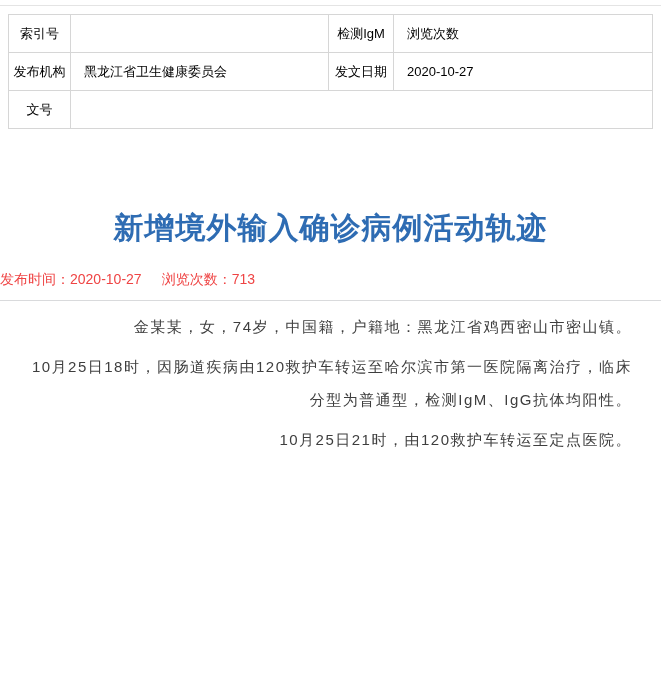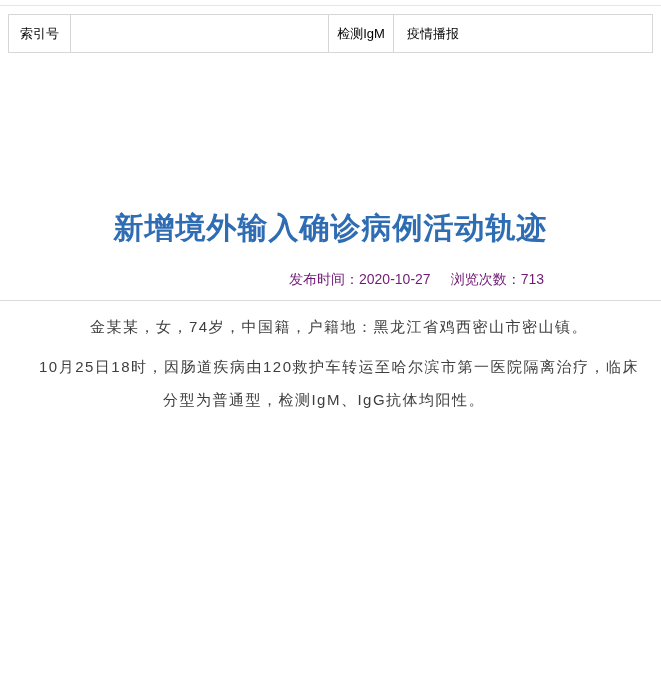--- a/index.html
+++ b/index.html
@@ -50,41 +50,41 @@
     font-size: 30px;
     line-height: 44px;
     font-weight: bold;
     color: #2e6cb3;
     letter-spacing: 1px;
   }
   .meta-line {
     position: absolute;
     top: 268px; left: 0;
     width: 544px;
-    text-align: right;
+    text-align: left;
     font-size: 14px;
     line-height: 22px;
-    color: #701a75;
+    color: #ef4444;
   }
   .meta-line .group-gap { display: inline-block; width: 20px; }
   .content-divider {
     position: absolute;
     top: 300px; left: 0;
     width: 661px; height: 1px;
     background: #d9dadc;
   }
   .article-body {
     position: absolute;
-    top: 310px; left: 8px;
+    top: 310px; left: 0;
     width: 632px;
     font-size: 15px;
     line-height: 33px;
     letter-spacing: 1.5px;
     color: #3e3e3e;
-    text-align: center;
+    text-align: right;
   }
   .article-body p {
     text-indent: 2em;
     margin: 0 0 7px 0;
   }
 </style>
 </head>
 <body>
 
 <div class="page">
@@ -96,31 +96,42 @@
       <col style="width:62px">
         <col style="width:258px">
         <col style="width:65px">
         <col style="width:259px">
     </colgroup>
     <tbody>
       <tr>
         <td class="lbl">索引号</td>
         <td class="val"></td>
         <td class="lbl">检测IgM</td>
-        <td class="val">疫情播报</td>
+        <td class="val">浏览次数</td>
+      </tr>
+      <tr>
+        <td class="lbl">发布机构</td>
+        <td class="val">黑龙江省卫生健康委员会</td>
+        <td class="lbl">发文日期</td>
+        <td class="val">2020-10-27</td>
+      </tr>
+      <tr>
+        <td class="lbl">文号</td>
+        <td class="val" colspan="3"></td>
       </tr>
     </tbody>
   </table>
 
   <h1 class="article-title">新增境外输入确诊病例活动轨迹</h1>
 
   <div class="meta-line">
     <span>发布时间：</span><span>2020-10-27</span><span class="group-gap"></span><span>浏览次数：</span><span>713</span>
   </div>
 
   <div class="content-divider"></div>
 
   <div class="article-body">
       <p>金某某，女，74岁，中国籍，户籍地：黑龙江省鸡西密山市密山镇。</p>
       <p>10月25日18时，因肠道疾病由120救护车转运至哈尔滨市第一医院隔离治疗，临床分型为普通型，检测IgM、IgG抗体均阳性。</p>
+      <p>10月25日21时，由120救护车转运至定点医院。</p>
     </div>
 
 </div>
 
 </body></html>

